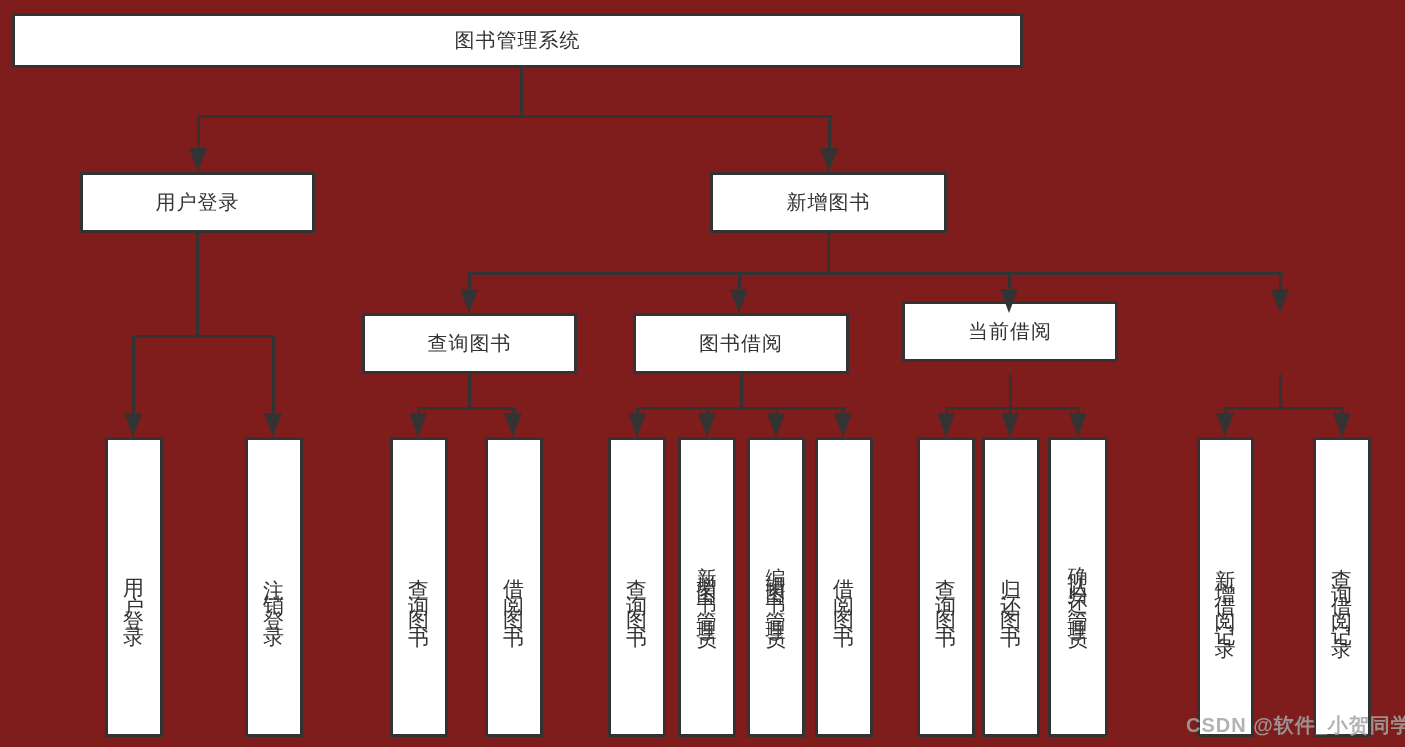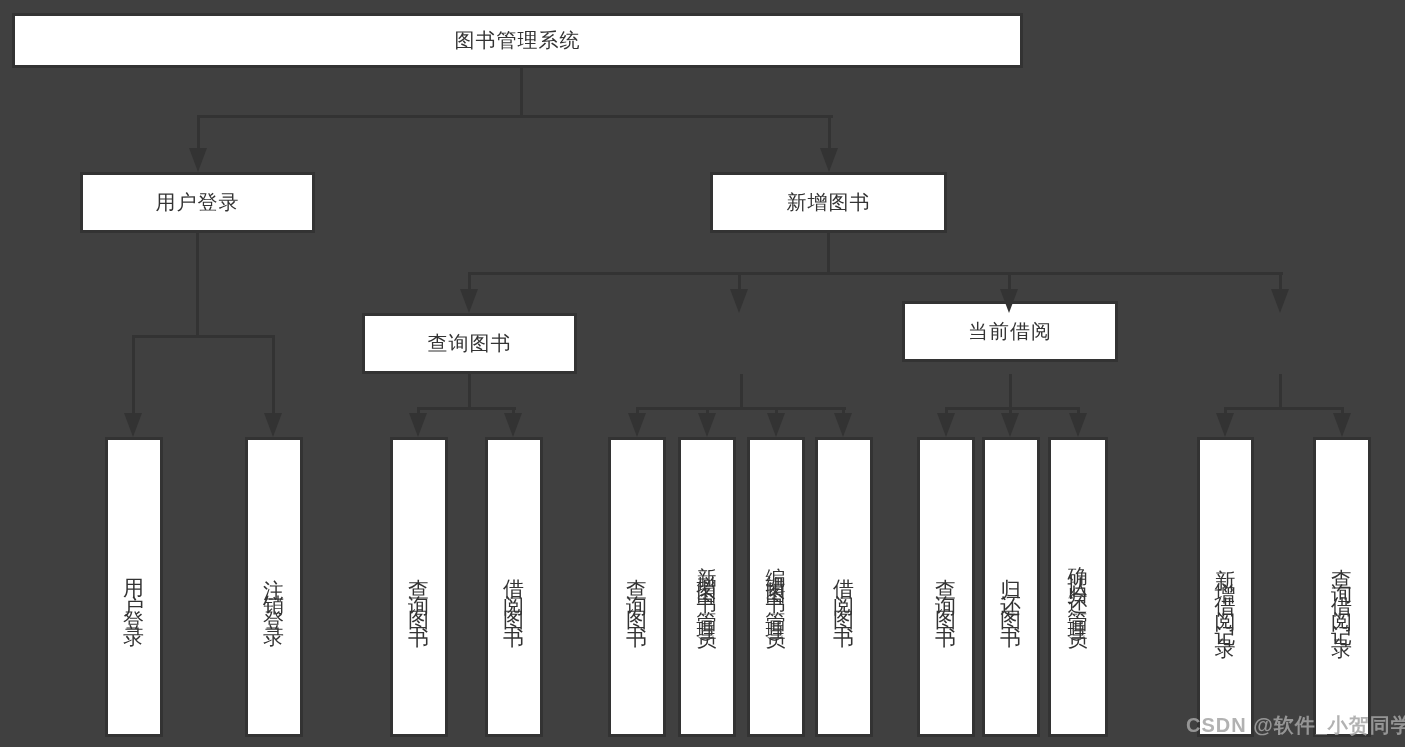--- a/index.html
+++ b/index.html
@@ -5,21 +5,21 @@
   html, body {
     margin: 0;
     padding: 0;
     background: #ffffff;
     font-family: "Liberation Sans", "DejaVu Sans", sans-serif;
   }
   #stage {
     position: relative;
     width: 1405px;
     height: 747px;
-    background: #404040;
+    background: #7f1d1d;
     overflow: hidden;
   }
   .box {
     position: absolute;
     box-sizing: border-box;
     border: 3px solid #333333;
     background: #ffffff;
     display: flex;
     align-items: center;
     justify-content: center;
@@ -68,20 +68,21 @@
 <body>
 
 <div id="stage">
 
   <div class="box" style="left:12px;top:13px;width:1011px;height:55px">图书管理系统</div>
 
   <div class="box" style="left:80px;top:172px;width:235px;height:61px">用户登录</div>
   <div class="box" style="left:710px;top:172px;width:237px;height:61px">新增图书</div>
 
   <div class="box" style="left:362px;top:313px;width:215px;height:61px">查询图书</div>
+  <div class="box" style="left:633px;top:313px;width:216px;height:61px">图书借阅</div>
   <div class="box" style="left:902px;top:301px;width:216px;height:61px">当前借阅</div>
 
   <div class="box vbox" style="left:105px;top:437px;width:58px;height:300px">用户登录</div>
   <div class="box vbox" style="left:245px;top:437px;width:58px;height:300px">注销登录</div>
 
   <div class="box vbox" style="left:390px;top:437px;width:58px;height:300px">查询图书</div>
   <div class="box vbox" style="left:485px;top:437px;width:58px;height:300px">借阅图书</div>
 
   <div class="box vbox" style="left:608px;top:437px;width:58px;height:300px">查询图书</div>
   <div class="box vbox sp-tight" style="left:678px;top:437px;width:58px;height:300px">新增图书（管理员）</div>

